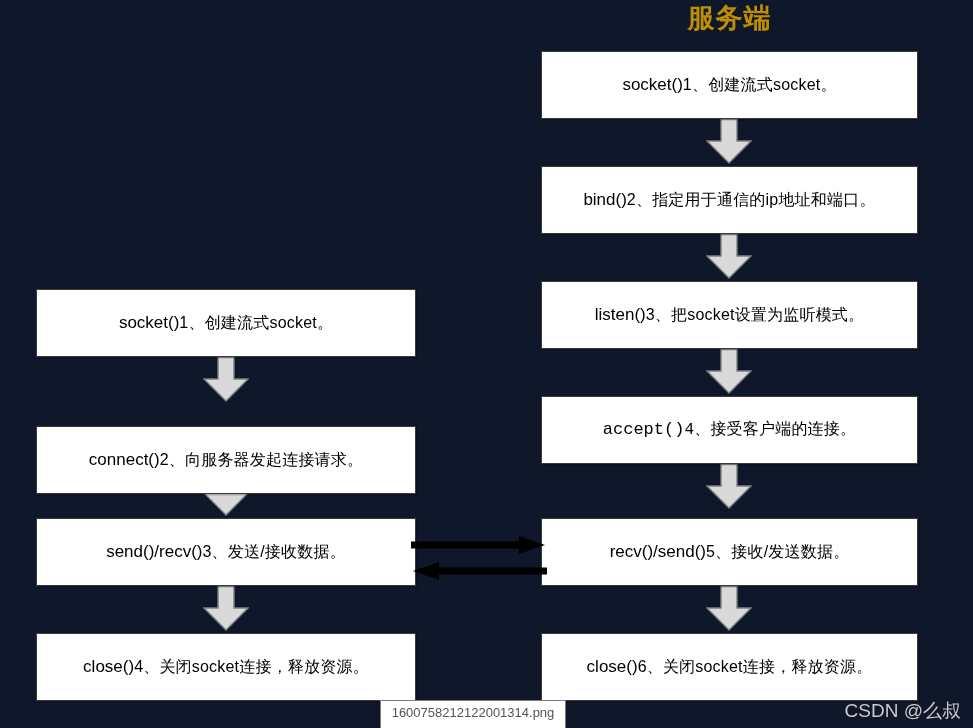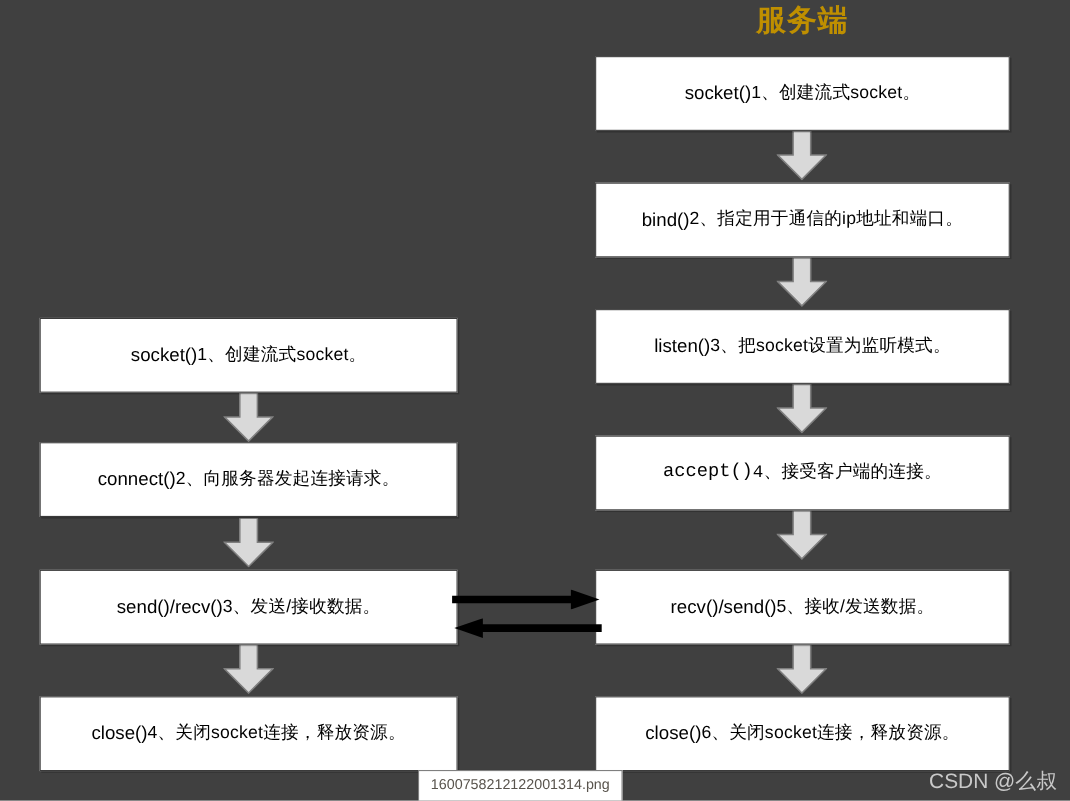--- a/index.html
+++ b/index.html
@@ -4,21 +4,21 @@
 <style>
   html, body {
     margin: 0;
     padding: 0;
     background: #ffffff;
   }
   #canvas {
     position: relative;
     width: 973px;
     height: 728px;
-    background: #404040;
+    background: #0f172a;
     overflow: hidden;
     font-family: "Liberation Sans", "DejaVu Sans", sans-serif;
   }
 
   
   .col-title {
     position: absolute;
     color: #BF8F00;
     font-weight: bold;
     font-size: 27px;
@@ -179,21 +179,21 @@
     <div class="fn">socket()</div>
     <div class="desc">1、创建流式socket。</div>
   </div>
 
   <div class="blockarrow" style="left:203px; top:357px;">
     <svg viewBox="0 0 46 45" xmlns="http://www.w3.org/2000/svg">
       <polygon points="15,0 31,0 31,22 45,22 23,44 1,22 15,22" fill="#D9D9D9" stroke="#7F7F7F" stroke-width="1.4"></polygon>
     </svg>
   </div>
 
-  <div class="box col-client" style="top:402px;">
+  <div class="box col-client" style="top:426px;">
     <div class="fn">connect()</div>
     <div class="desc">2、向服务器发起连接请求。</div>
   </div>
 
   <div class="blockarrow" style="left:203px; top:471px;">
     <svg viewBox="0 0 46 45" xmlns="http://www.w3.org/2000/svg">
       <polygon points="15,0 31,0 31,22 45,22 23,44 1,22 15,22" fill="#D9D9D9" stroke="#7F7F7F" stroke-width="1.4"></polygon>
     </svg>
   </div>
 

